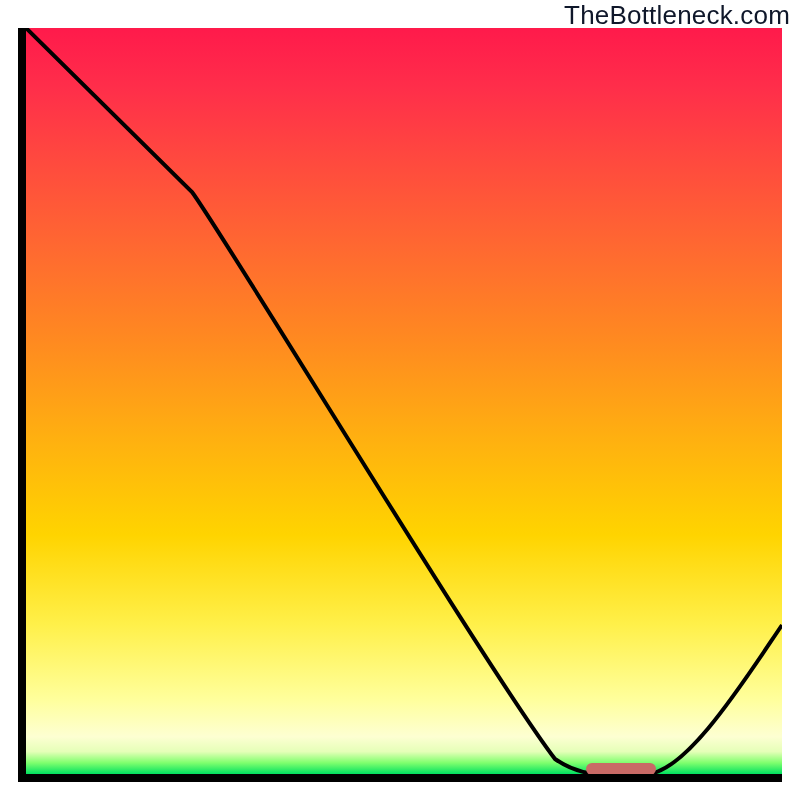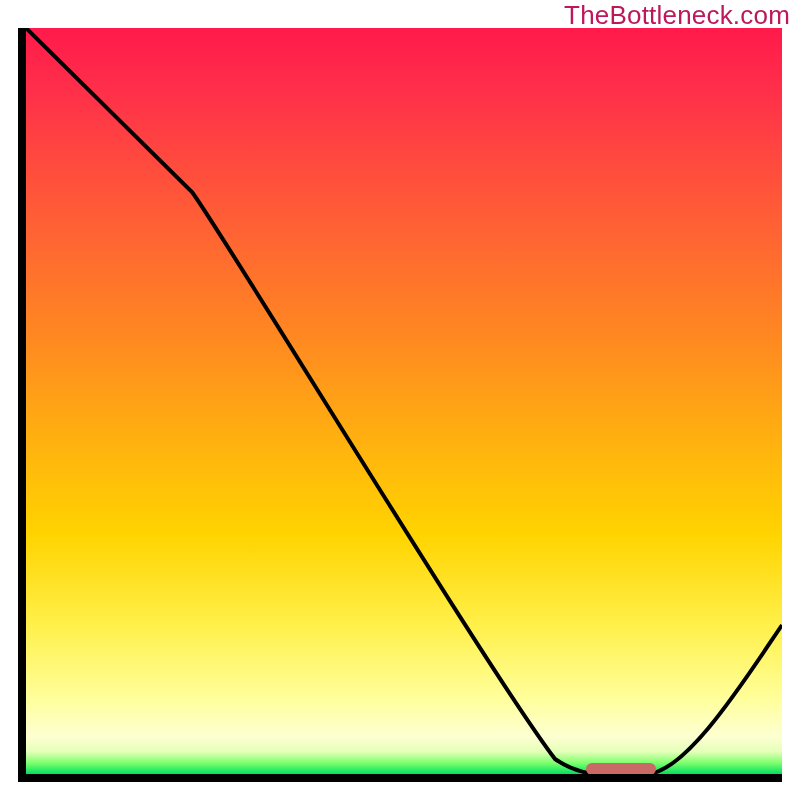--- a/index.html
+++ b/index.html
@@ -13,21 +13,21 @@
   }
   .container {
     position: relative;
     width: 800px;
     height: 800px;
   }
   .watermark {
     position: absolute;
     top: 0px;
     right: 10px;
-    color: #be185d;
+    color: #0f172a;
     font-size: 26px;
     font-weight: 500;
     letter-spacing: 0.2px;
     z-index: 20;
   }
   .plot-frame {
     position: absolute;
     left: 18px;
     top: 28px;
     width: 764px;

